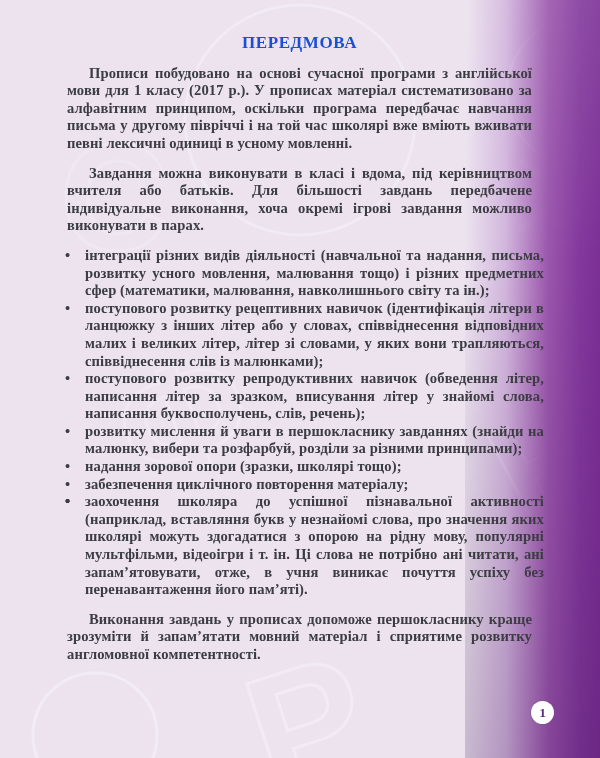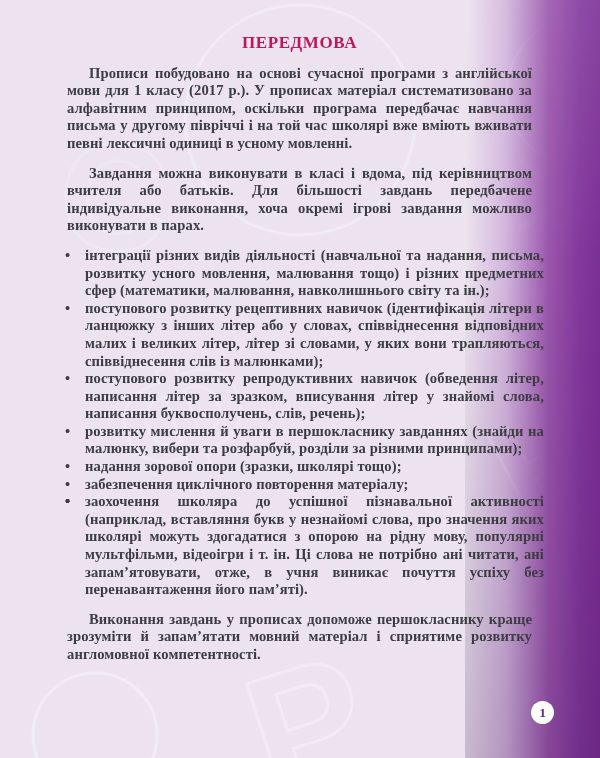--- a/index.html
+++ b/index.html
@@ -33,21 +33,21 @@
     left: 55px; top: 34px;
     width: 489px;
     color: #3c3c43;
     font-size: 14.6px;
     line-height: 17.6px;
     font-weight: 700;
     letter-spacing: 0.1px;
   }
   .title {
     text-align: center;
-    color: #be185d;
+    color: #1d4ed8;
     font-size: 17px;
     letter-spacing: 0.6px;
     margin: 0 0 13px 0;
     font-weight: 700;
   }
   .para {
     margin: 12px;
     text-align: justify;
     text-indent: 22px;
     hyphens: auto;

